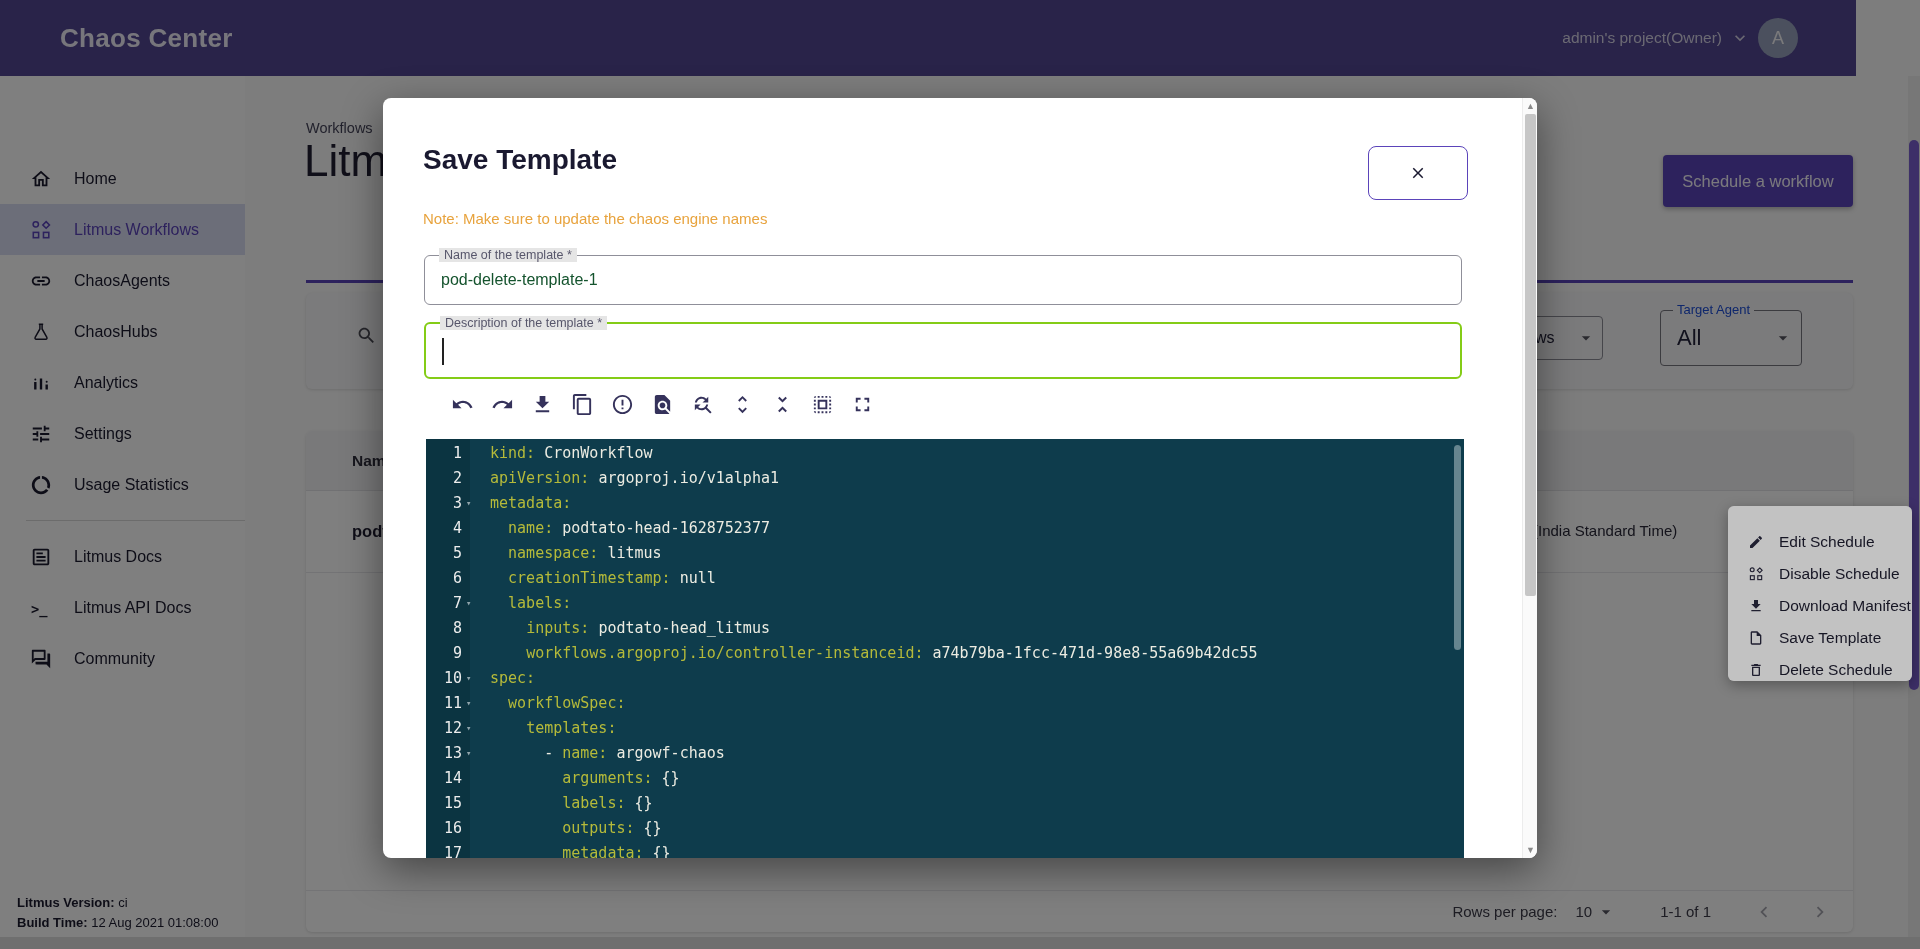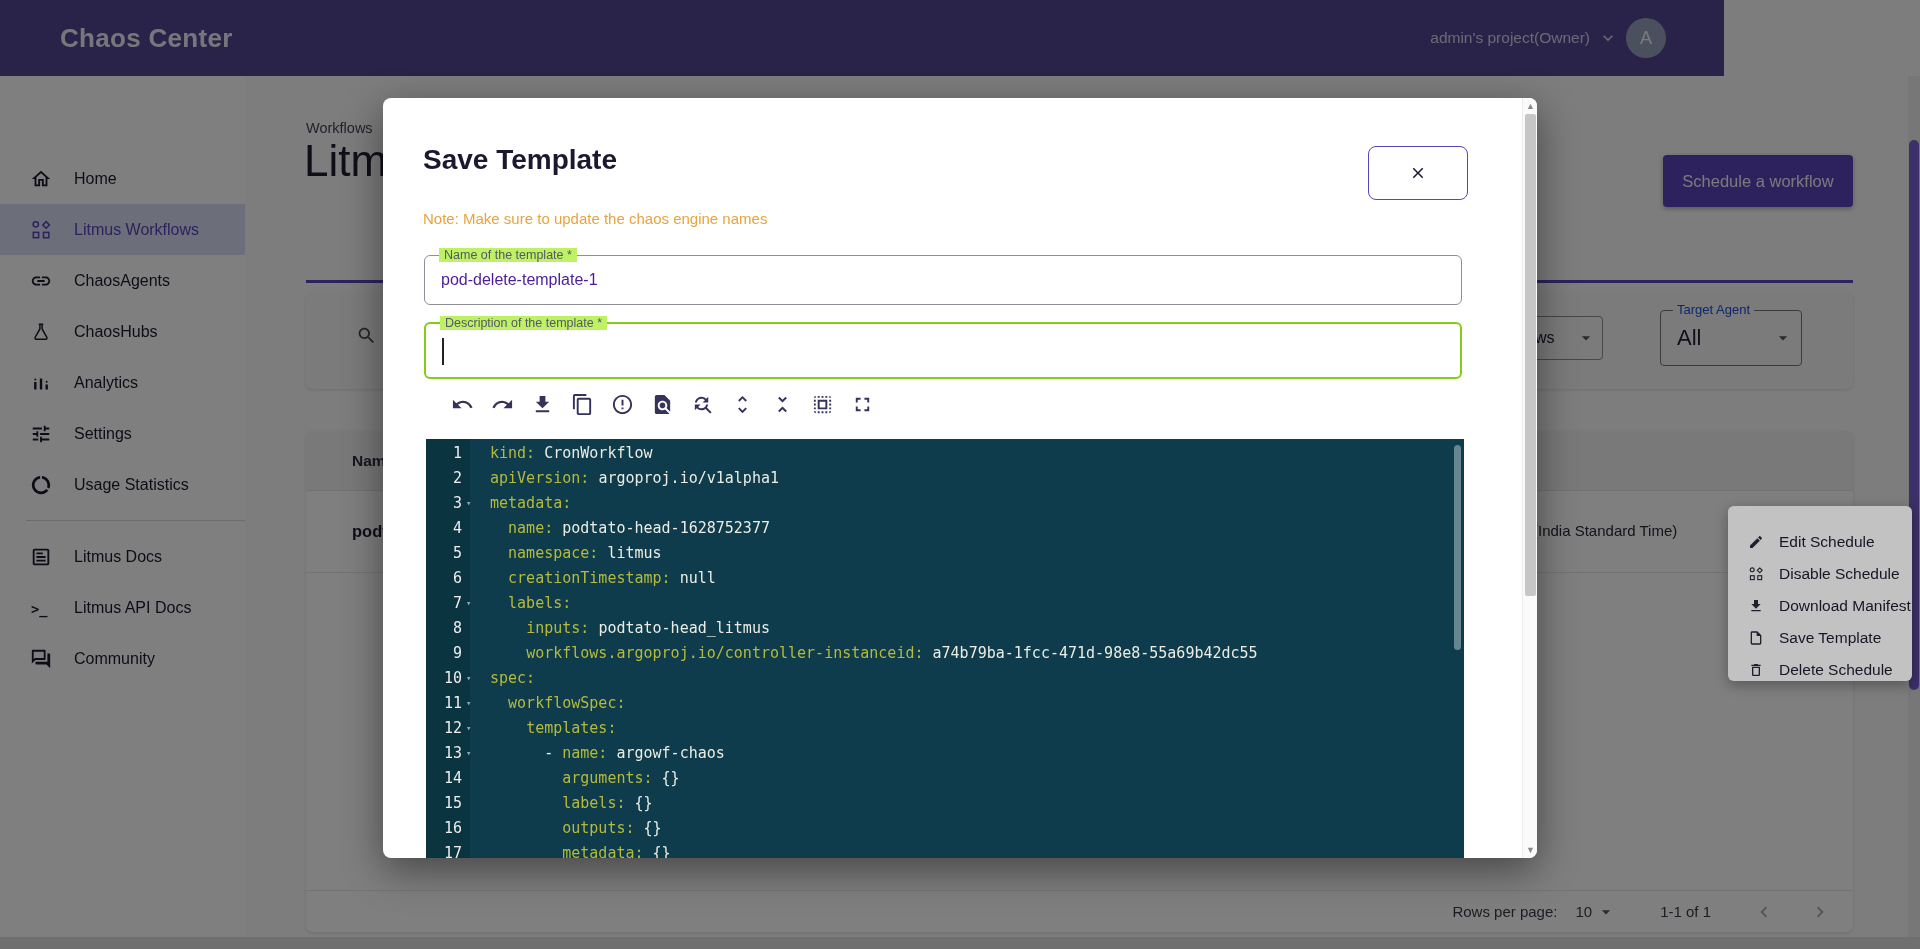--- a/index.html
+++ b/index.html
@@ -1,19 +1,19 @@
 <!DOCTYPE html>
 <html><head>
 <meta charset="utf-8">
 <style>
   html,body{margin:0;padding:0;}
   #app{position:relative;width:1920px;height:949px;overflow:hidden;background:#FAFAFA;
        font-family:"Liberation Sans",sans-serif;color:#1C1B2E;}
   
-  .header{position:absolute;left:0;top:0;width:1724px;height:76px;background:#524692;z-index:1;}
+  .header{position:absolute;left:0;top:0;width:1856px;height:76px;background:#524692;z-index:1;}
   .brand{position:absolute;left:60px;top:0;height:76px;line-height:76px;font-size:26px;font-weight:700;
          color:#EFEDF8;letter-spacing:.3px;}
   .header-right{position:absolute;right:58px;top:0;height:76px;display:flex;align-items:center;gap:8px;}
   .proj{font-size:15.5px;color:#D6D3E6;}
   .hchev{width:20px;height:20px;color:#D6D3E6;}
   .avatar{width:40px;height:40px;border-radius:50%;background:#97A1BC;color:#F4F4F7;display:flex;
           align-items:center;justify-content:center;font-size:18px;}
   
   .sidebar{position:absolute;left:0;top:76px;width:245px;height:873px;background:#FFFFFF;
            border-right:3px solid #d946ef;z-index:1;}
@@ -82,24 +82,24 @@
   .backdrop{position:absolute;inset:0;background:rgba(0,0,0,0.5);z-index:10;}
   
   .modal{position:absolute;left:383px;top:98px;width:1154px;height:760px;background:#FFFFFF;border-radius:8px;
          box-shadow:0 12px 40px rgba(0,0,0,.45);z-index:20;overflow:hidden;}
   .m-title{position:absolute;left:40px;top:46px;font-size:28px;font-weight:700;color:#1A1930;}
   .m-close{position:absolute;left:985px;top:48px;width:100px;height:54px;border:1.5px solid #5B44BA;
            border-radius:8px;background:#fff;cursor:pointer;display:flex;align-items:center;justify-content:center;}
   .m-close .cicon{width:18px;height:18px;color:#1A1930;}
   .m-note{position:absolute;left:40px;top:112px;font-size:15px;color:#E8A33D;}
   .ofield{position:absolute;left:41px;width:1038px;border-radius:6px;box-sizing:border-box;}
-  .ofield .flabel{position:absolute;left:14px;top:-8px;font-size:12.5px;color:#57566B;background:#bef264;
+  .ofield .flabel{position:absolute;left:14px;top:-8px;font-size:12.5px;color:#57566B;background:#e5e5e5;
                   padding:0 5px;white-space:nowrap;}
   .name-field{top:157px;height:50px;border:1px solid #8F8F99;}
-  .name-field .fvalue{position:absolute;left:16px;top:0;line-height:48px;font-size:16px;color:#4c1d95;}
+  .name-field .fvalue{position:absolute;left:16px;top:0;line-height:48px;font-size:16px;color:#14532d;}
   .desc-field{top:224px;height:57px;border:2px solid #84cc16;}
   .caret{position:absolute;left:16px;top:14px;width:1.5px;height:27px;background:#222;}
   .m-toolbar{position:absolute;left:68px;top:293px;height:26px;display:flex;gap:17px;align-items:center;}
   .tbtn{width:23px;height:23px;color:#35325B;cursor:pointer;flex:none;}
   
   .editor{position:absolute;left:43px;top:341px;width:1038px;height:419px;background:#0E3C4C;overflow:hidden;
           font-family:"DejaVu Sans Mono",monospace;font-size:15px;cursor:text;}
   .gutterbg{position:absolute;left:0;top:0;width:44px;height:100%;background:#0B3441;}
   .elines{position:absolute;left:0;top:2px;width:100%;}
   .eline{position:relative;height:25px;}
@@ -223,20 +223,26 @@
         </div>
         <div class="side-item">
           <span class="sicon">
             <svg viewBox="0 0 24 24" fill="currentColor" width="100%" height="100%">
               <path d="M15 4v7H5.17L4 12.17V4h11m1-2H3c-.55 0-1 .45-1 1v14l4-4h10c.55 0 1-.45 1-1V3c0-.55-.45-1-1-1zm5 4h-2v9H6v2c0 .55.45 1 1 1h11l4 4V7c0-.55-.45-1-1-1z"></path>
             </svg>
           </span>
           <span class="slabel">Community</span>
         </div>
       </div>
+    <div class="side-version">
+      <div><b>Litmus Version:</b>
+        <span>ci</span></div>
+      <div><b>Build Time:</b>
+        <span>12 Aug 2021 01:08:00</span></div>
+    </div>
   </div>
 
   <div class="content">
     <div class="breadcrumb">Workflows</div>
     <div class="page-title">Litmus Workflows</div>
     <button class="schedule-btn">Schedule a workflow</button>
     <div class="tab-underline"></div>
 
     <div class="filter-card">
       <span class="search-ic">

